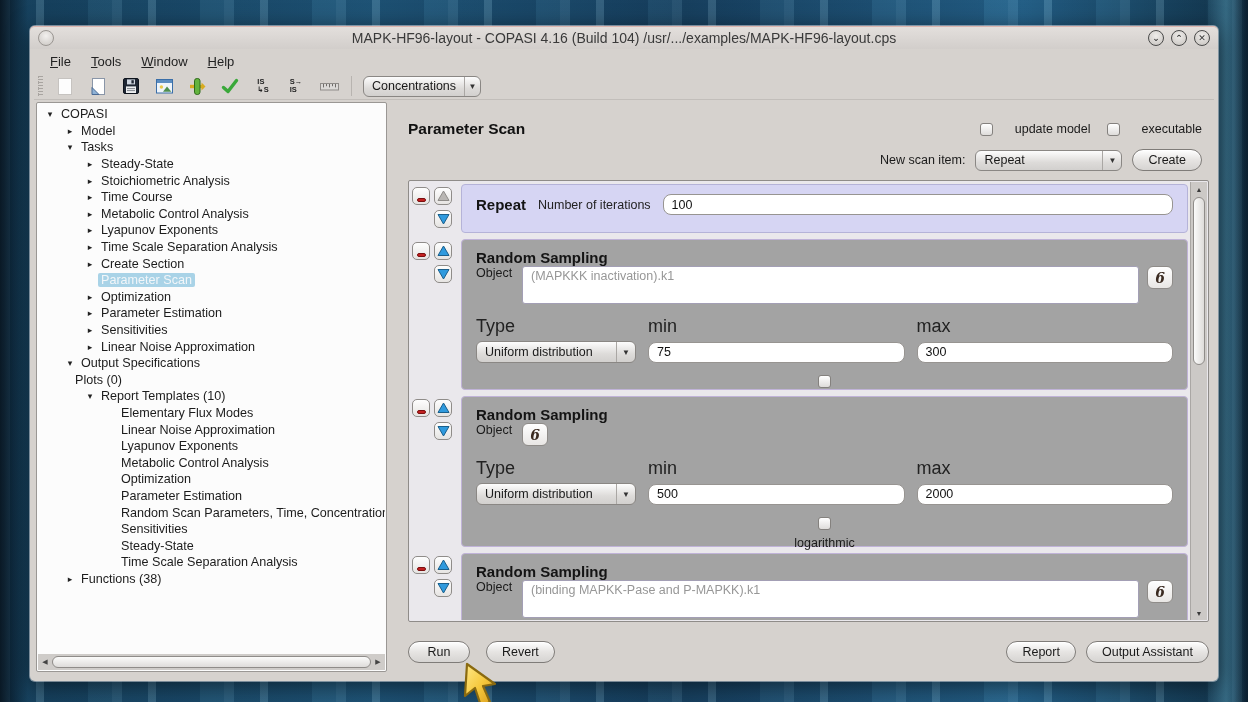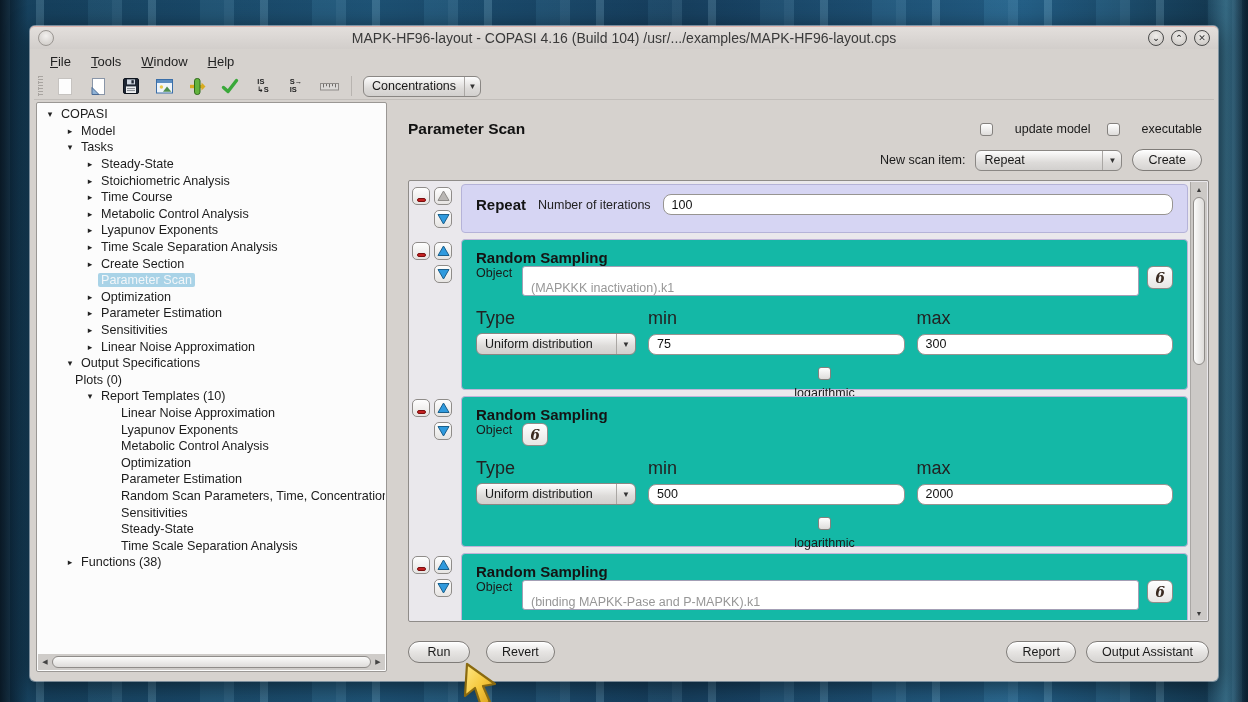--- a/index.html
+++ b/index.html
@@ -83,30 +83,30 @@
     border:1px solid #8f8c89; background:#eae8ec; border-radius:2px; overflow:hidden; }
   .scanlist { position:absolute; inset:1px 18px 1px 1px; overflow:hidden; padding:2px 2px 0 2px; }
   .scan-row { display:flex; gap:7px; margin-bottom:6px; }
   .ctrl-col { width:42px; flex:0 0 42px; display:grid; grid-template-columns:18px 18px; grid-auto-rows:18px; gap:5px 4px; padding-top:3px; }
   .mini-btn { width:18px; height:18px; border:1px solid #8f8c89; border-radius:5px; background:linear-gradient(180deg,#fefefe,#e6e4e2);
     display:flex; align-items:center; justify-content:center; }
   .mini-btn.down { grid-column:2; }
   .rm-bar { width:9px; height:3.5px; border-radius:2px; background:#c42020; border:0.5px solid #7a1010; margin-top:8px; }
   .scan-block { flex:1; border-radius:4px; padding:9px 14px 8px 14px; position:relative; }
   .scan-block.repeat { background:#d6d5f3; border:1px solid #b5b3d8; }
-  .scan-block.random { background:#14b8a6; border:1px solid #c0b3d8; }
+  .scan-block.random { background:#a3a3a3; border:1px solid #c0b3d8; }
   .block-title { font-size:15px; font-weight:bold; color:#141414; }
   .repeat-inner { display:flex; align-items:center; gap:12px; }
   .repeat-inner .fld-label { font-size:12.5px; color:#222; }
   .textfield { height:21px; border:1px solid #979491; border-radius:8px; background:#fff; padding:0 8px;
     font-family:"Liberation Sans","DejaVu Sans",sans-serif; font-size:12.5px; color:#111; width:100%; outline:none; }
   .repeat-inner .textfield { flex:1; }
   .obj-row { display:flex; align-items:flex-start; gap:8px; margin-top:0; }
   .obj-label { width:38px; flex:0 0 38px; }
-  .obj-field { flex:1; height:15px; border:1px solid #a39fb5; border-radius:3px; background:#fff; padding:14px 8px; color:#979797; overflow:hidden; white-space:nowrap; }
+  .obj-field { flex:1; height:38px; border:1px solid #a39fb5; border-radius:3px; background:#fff; padding:2px 8px; color:#979797; overflow:hidden; white-space:nowrap; }
   .copasi-btn { width:26px; height:23px; flex:0 0 26px; border:1px solid #8f8c89; border-radius:6px;
     background:linear-gradient(180deg,#fff,#e8e6e4); display:flex; align-items:center; justify-content:center;
     font-family:"DejaVu Serif",serif; font-style:italic; font-weight:bold; font-size:14px; color:#3a2a20; }
   .tmm-grid { display:grid; grid-template-columns:160px 1fr 1fr; gap:4px 12px; margin-top:12px; align-items:center; }
   .tmm-grid .collabel { font-size:18px; color:#222; }
   .type-combo { width:160px; height:22px; }
   .log-row { display:flex; gap:6px; align-items:center; margin-top:12px;flex-direction:column; }
 
   
   .vscroll { position:absolute; top:1px; right:1px; bottom:1px; width:17px; background:#ccc9c6; border-left:1px solid #aaa7a4; }
@@ -278,20 +278,24 @@
             <span class="tree-arrow">▾</span>
             <span class="tree-label">Output Specifications</span>
           </div>
           <div class="tree-row" style="padding-left: 18px;">
             <span class="tree-arrow"></span>
             <span class="tree-label">Plots (0)</span>
           </div>
           <div class="tree-row" style="padding-left: 44px;">
             <span class="tree-arrow">▾</span>
             <span class="tree-label">Report Templates (10)</span>
+          </div>
+          <div class="tree-row" style="padding-left: 64px;">
+            <span class="tree-arrow"></span>
+            <span class="tree-label">Elementary Flux Modes</span>
           </div>
           <div class="tree-row" style="padding-left: 64px;">
             <span class="tree-arrow"></span>
             <span class="tree-label">Linear Noise Approximation</span>
           </div>
           <div class="tree-row" style="padding-left: 64px;">
             <span class="tree-arrow"></span>
             <span class="tree-label">Lyapunov Exponents</span>
           </div>
           <div class="tree-row" style="padding-left: 64px;">

